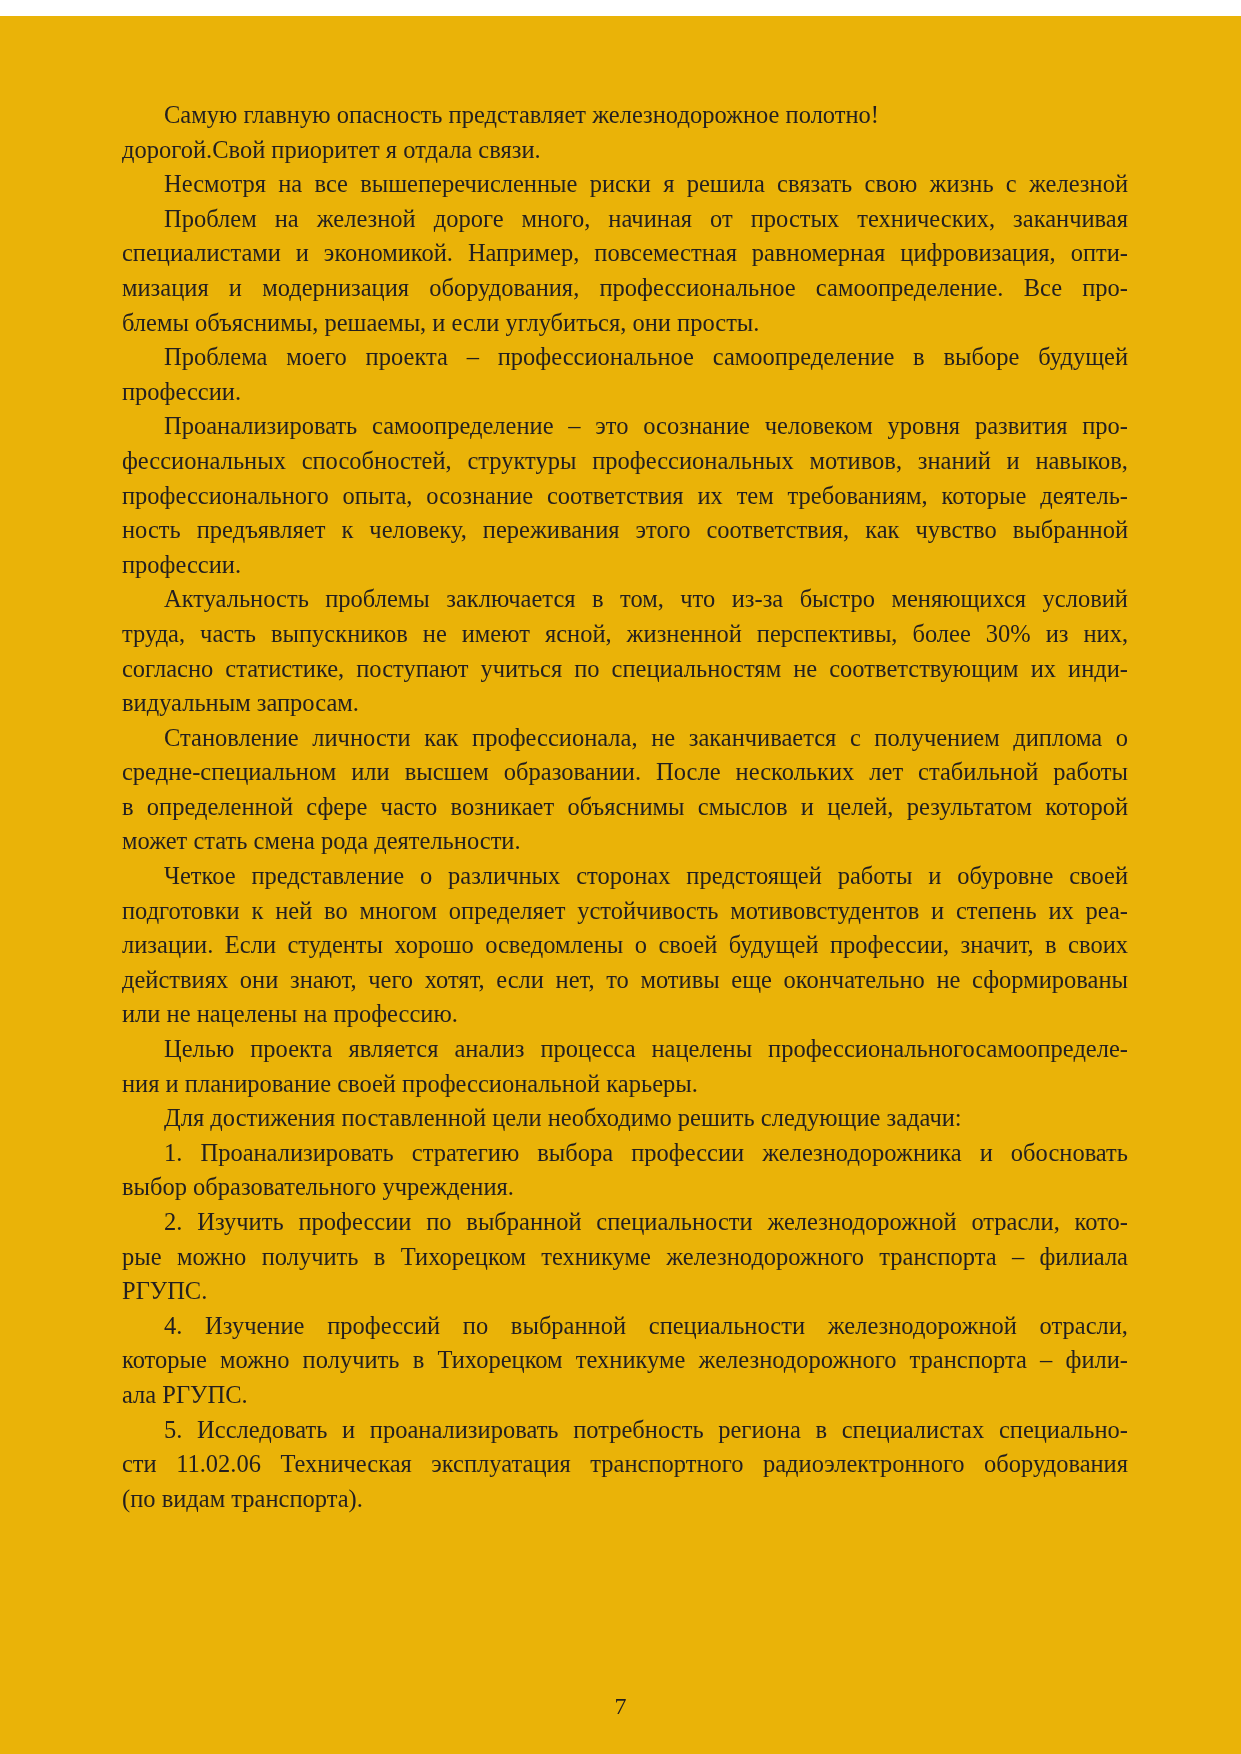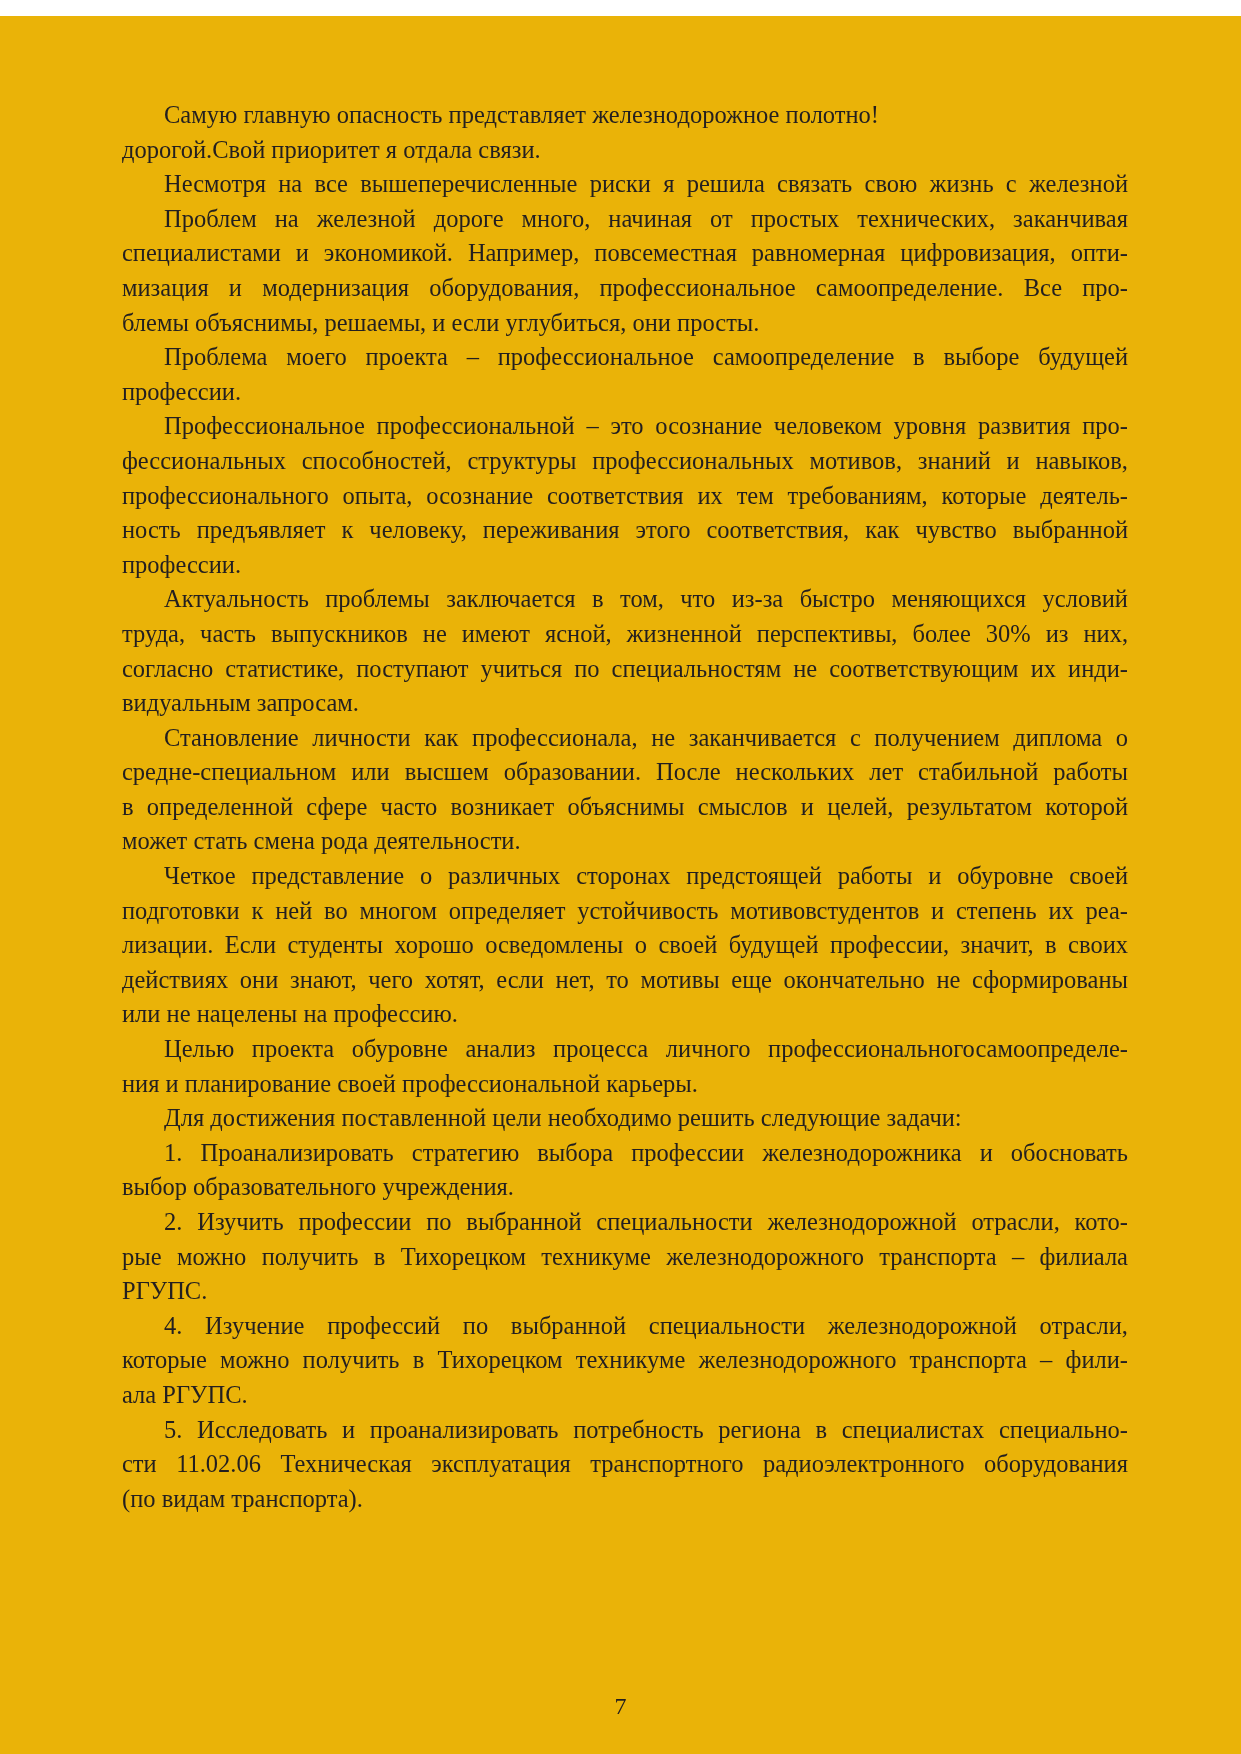--- a/index.html
+++ b/index.html
@@ -78,21 +78,21 @@
         <span class="line first">Проблем на железной дороге много, начиная от простых технических, заканчивая</span>
         <span class="line">специалистами и экономикой. Например, повсеместная равномерная цифровизация, опти-</span>
         <span class="line">мизация и модернизация оборудования, профессиональное самоопределение. Все про-</span>
         <span class="line last">блемы объяснимы, решаемы, и если углубиться, они просты.</span>
       </div>
       <div class="para">
         <span class="line first">Проблема моего проекта – профессиональное самоопределение в выборе будущей</span>
         <span class="line last">профессии.</span>
       </div>
       <div class="para">
-        <span class="line first">Профессиональное профессиональной – это осознание человеком уровня развития про-</span>
+        <span class="line first">Проанализировать самоопределение – это осознание человеком уровня развития про-</span>
         <span class="line">фессиональных способностей, структуры профессиональных мотивов, знаний и навыков,</span>
         <span class="line">профессионального опыта, осознание соответствия их тем требованиям, которые деятель-</span>
         <span class="line">ность предъявляет к человеку, переживания этого соответствия, как чувство выбранной</span>
         <span class="line last">профессии.</span>
       </div>
       <div class="para">
         <span class="line first">Актуальность проблемы заключается в том, что из-за быстро меняющихся условий</span>
         <span class="line">труда, часть выпускников не имеют ясной, жизненной перспективы, более 30% из них,</span>
         <span class="line">согласно статистике, поступают учиться по специальностям не соответствующим их инди-</span>
         <span class="line last">видуальным запросам.</span>
@@ -104,21 +104,21 @@
         <span class="line last">может стать смена рода деятельности.</span>
       </div>
       <div class="para">
         <span class="line first">Четкое представление о различных сторонах предстоящей работы и обуровне своей</span>
         <span class="line">подготовки к ней во многом определяет устойчивость мотивовстудентов и степень их реа-</span>
         <span class="line">лизации. Если студенты хорошо осведомлены о своей будущей профессии, значит, в своих</span>
         <span class="line">действиях они знают, чего хотят, если нет, то мотивы еще окончательно не сформированы</span>
         <span class="line last">или не нацелены на профессию.</span>
       </div>
       <div class="para">
-        <span class="line first">Целью проекта обуровне анализ процесса личного профессиональногосамоопределе-</span>
+        <span class="line first">Целью проекта является анализ процесса нацелены профессиональногосамоопределе-</span>
         <span class="line last">ния и планирование своей профессиональной карьеры.</span>
       </div>
       <div class="para">
         <span class="line first last">Для достижения поставленной цели необходимо решить следующие задачи:</span>
       </div>
       <div class="para">
         <span class="line first">1. Проанализировать стратегию выбора профессии железнодорожника и обосновать</span>
         <span class="line last">выбор образовательного учреждения.</span>
       </div>
       <div class="para">

